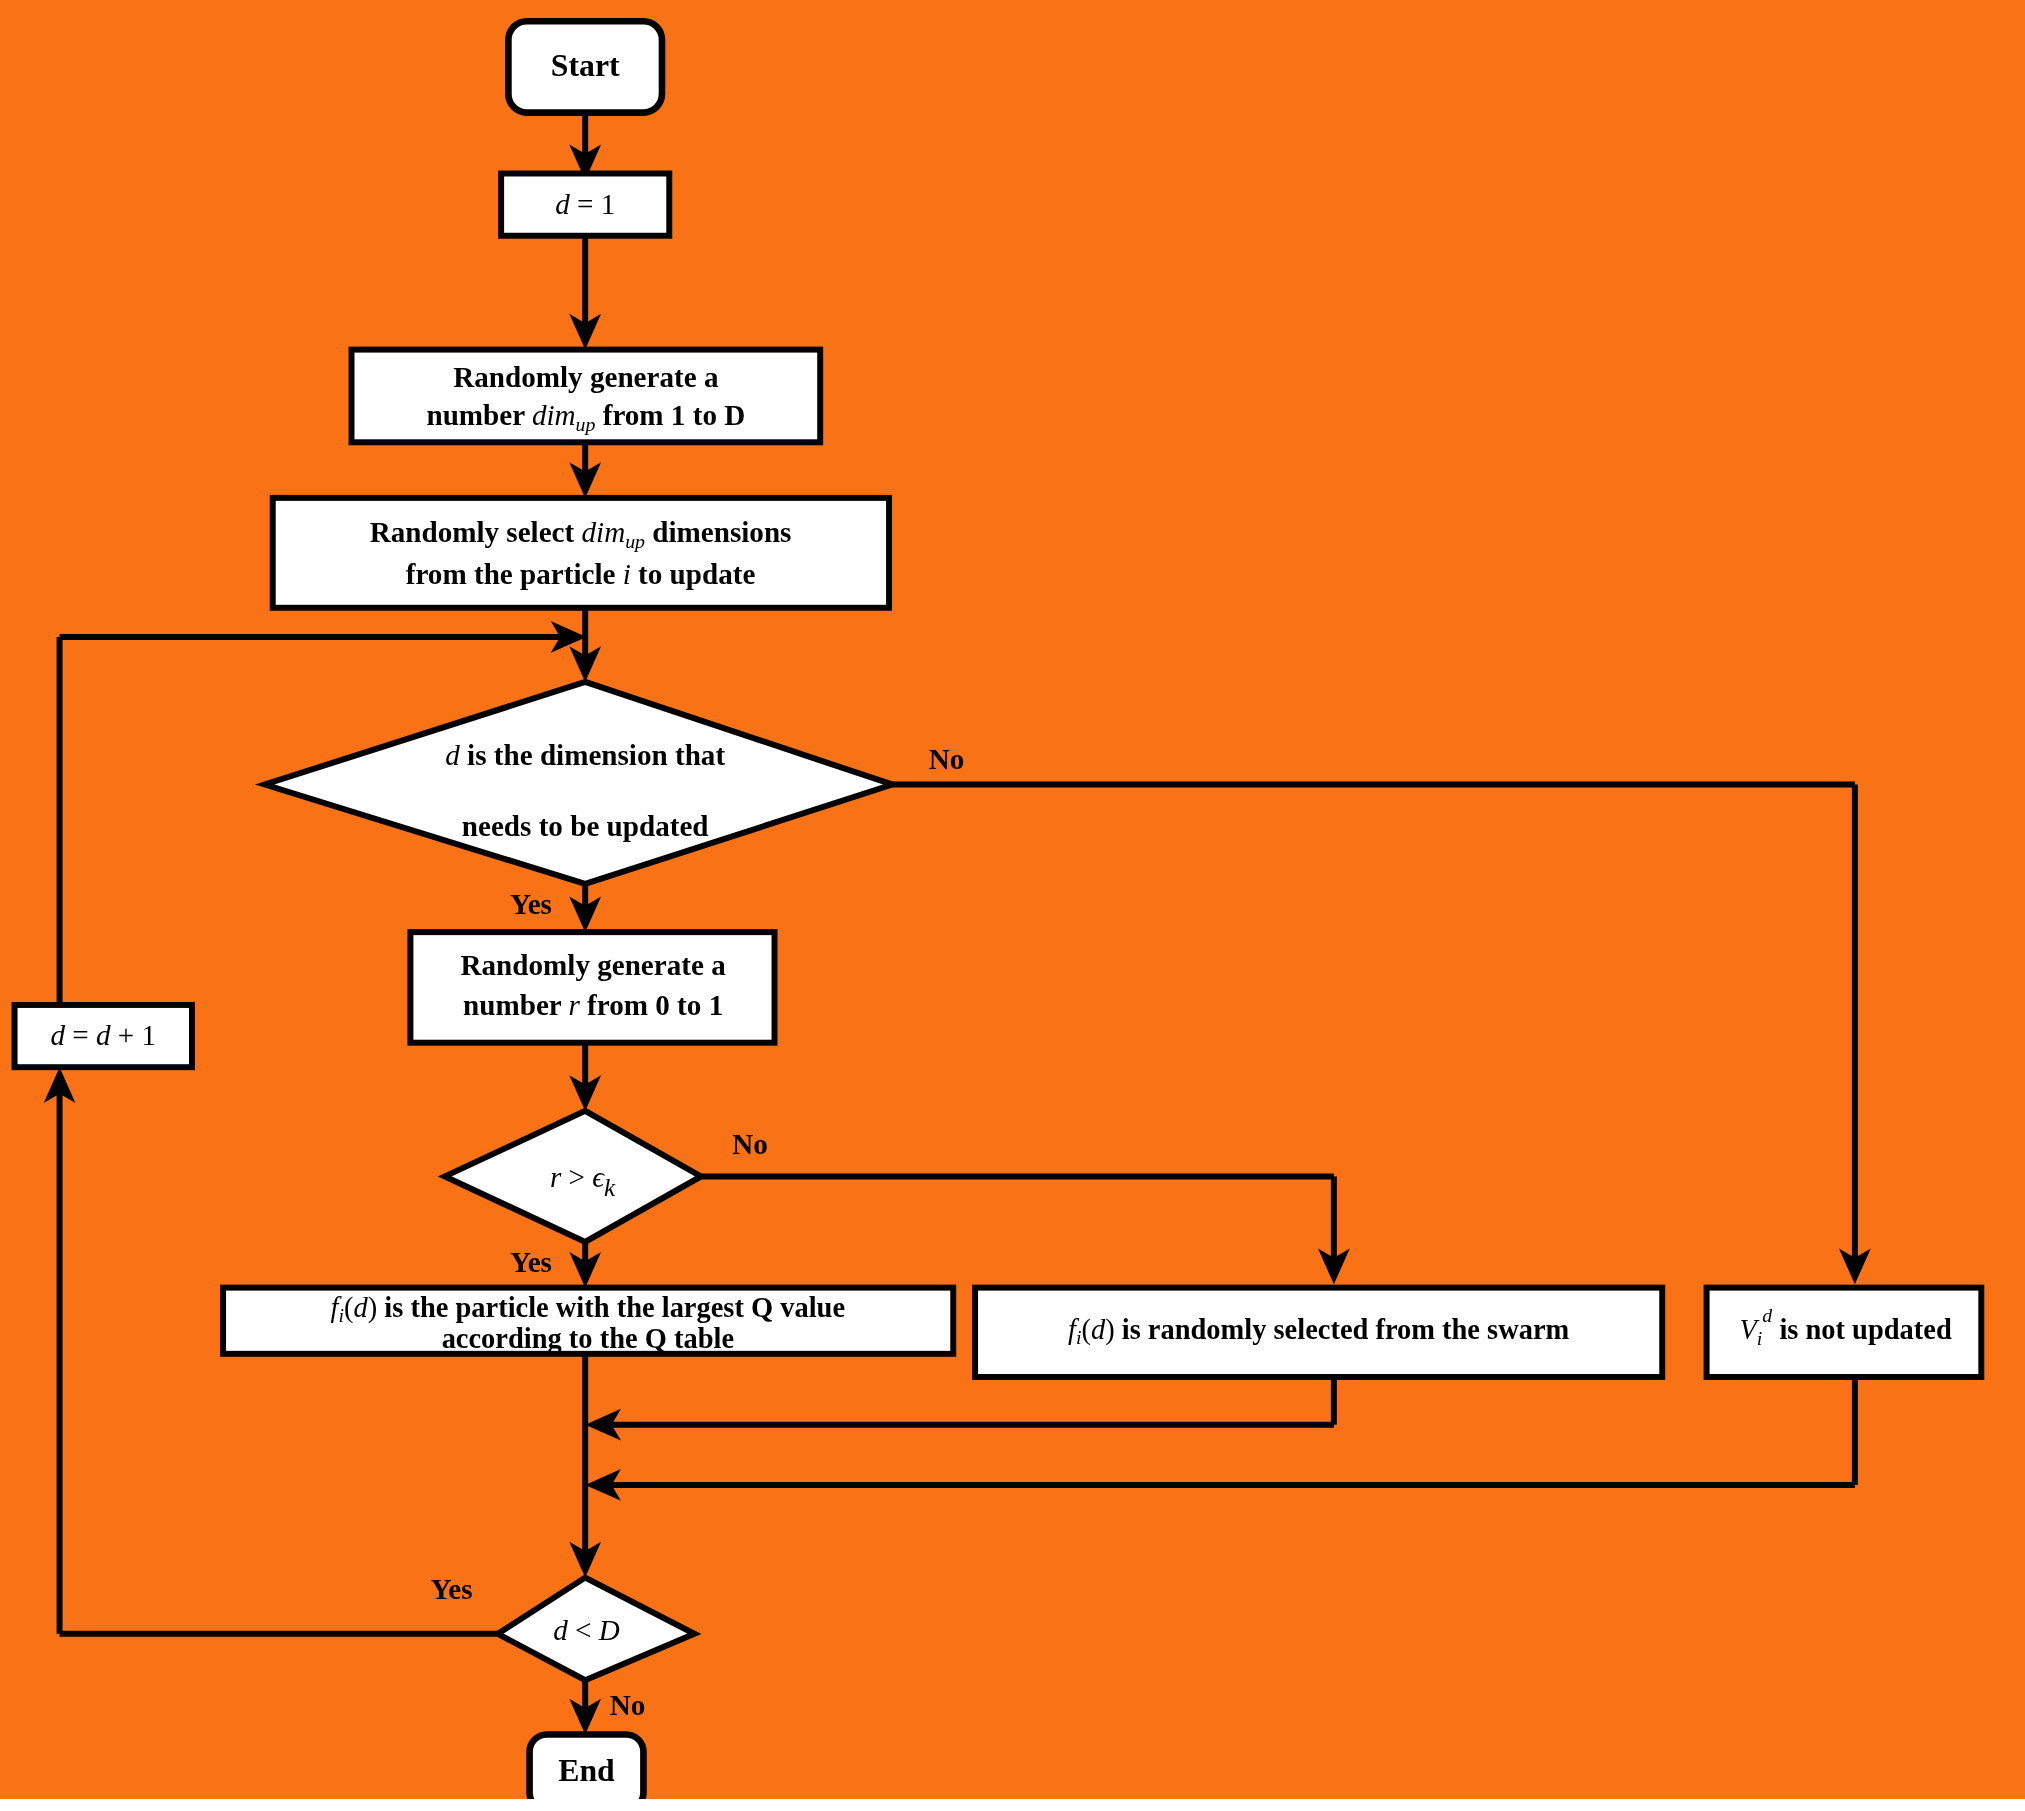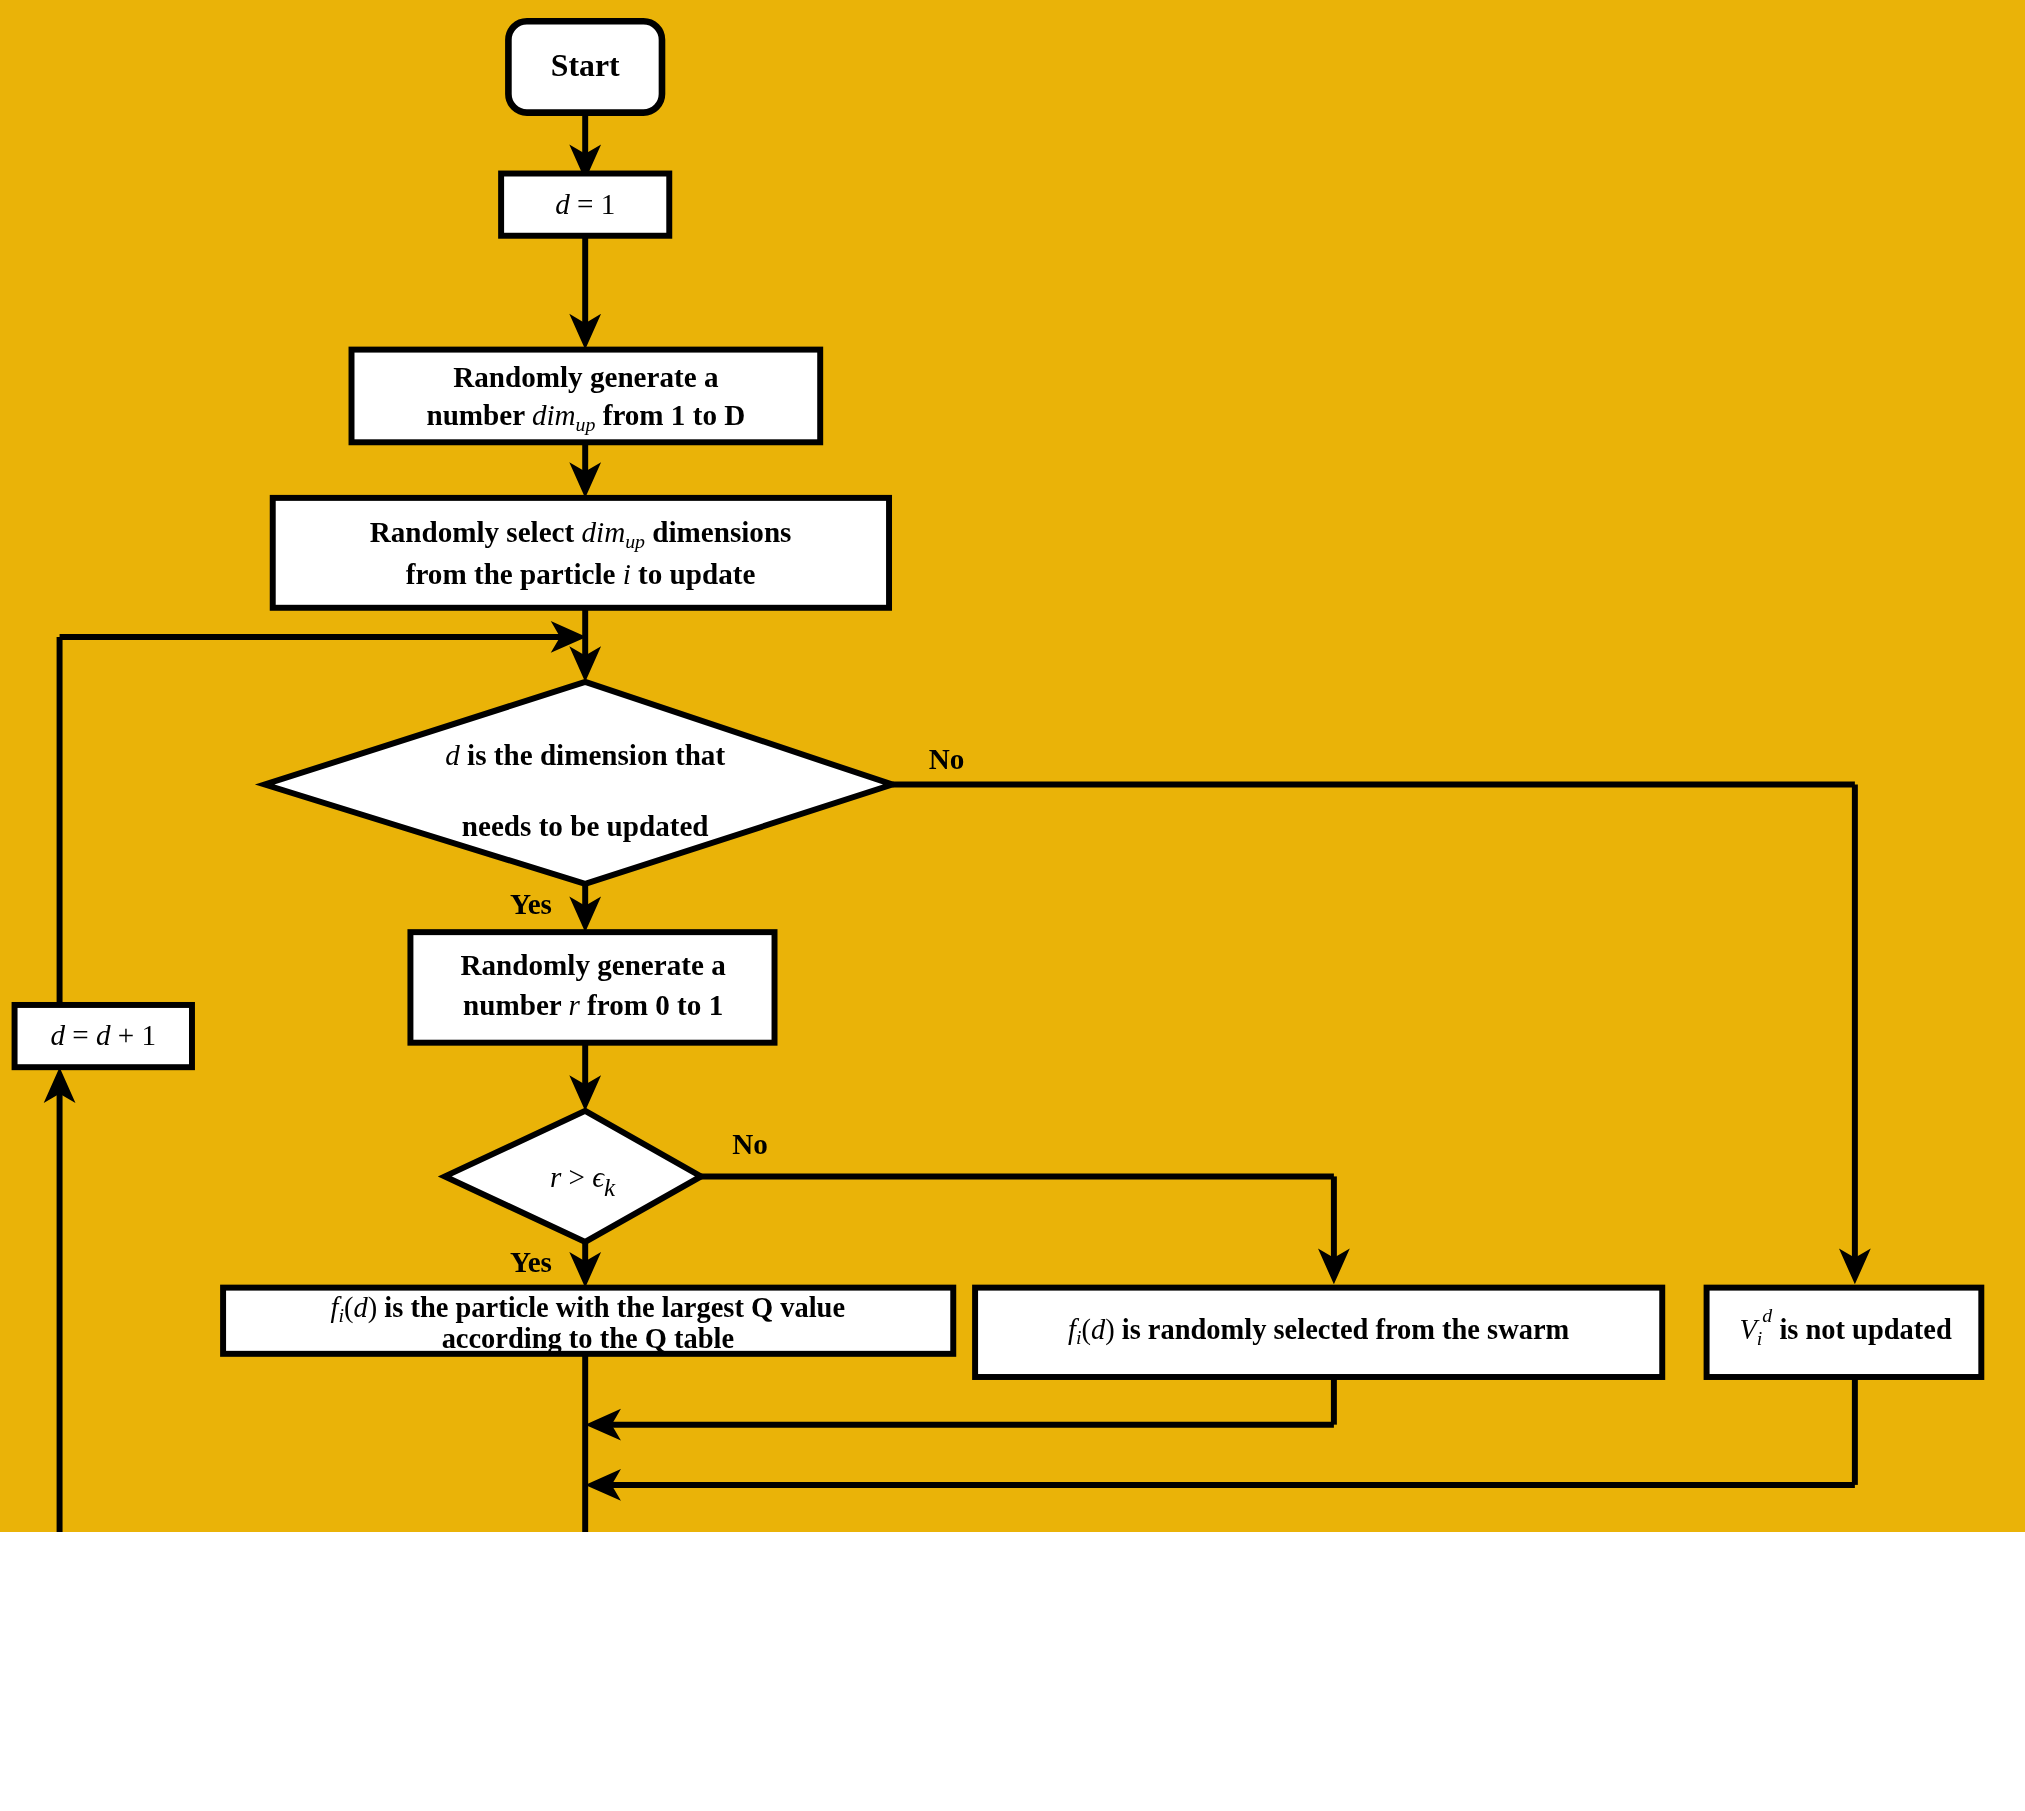--- a/index.html
+++ b/index.html
@@ -6,22 +6,22 @@
     margin: 0;
     padding: 0;
     background: #ffffff;
   }
   body {
     font-family: "Liberation Serif", "DejaVu Serif", serif;
   }
   #flowchart-root {
     position: relative;
     width: 2025px;
-    height: 1532px;
-    background: #eab308;
+    height: 1799px;
+    background: #f97316;
     overflow: hidden;
   }
   svg#flow-svg {
     position: absolute;
     top: 0;
     left: 0;
     width: 2025px;
     height: 1812px;
     display: block;
   }

